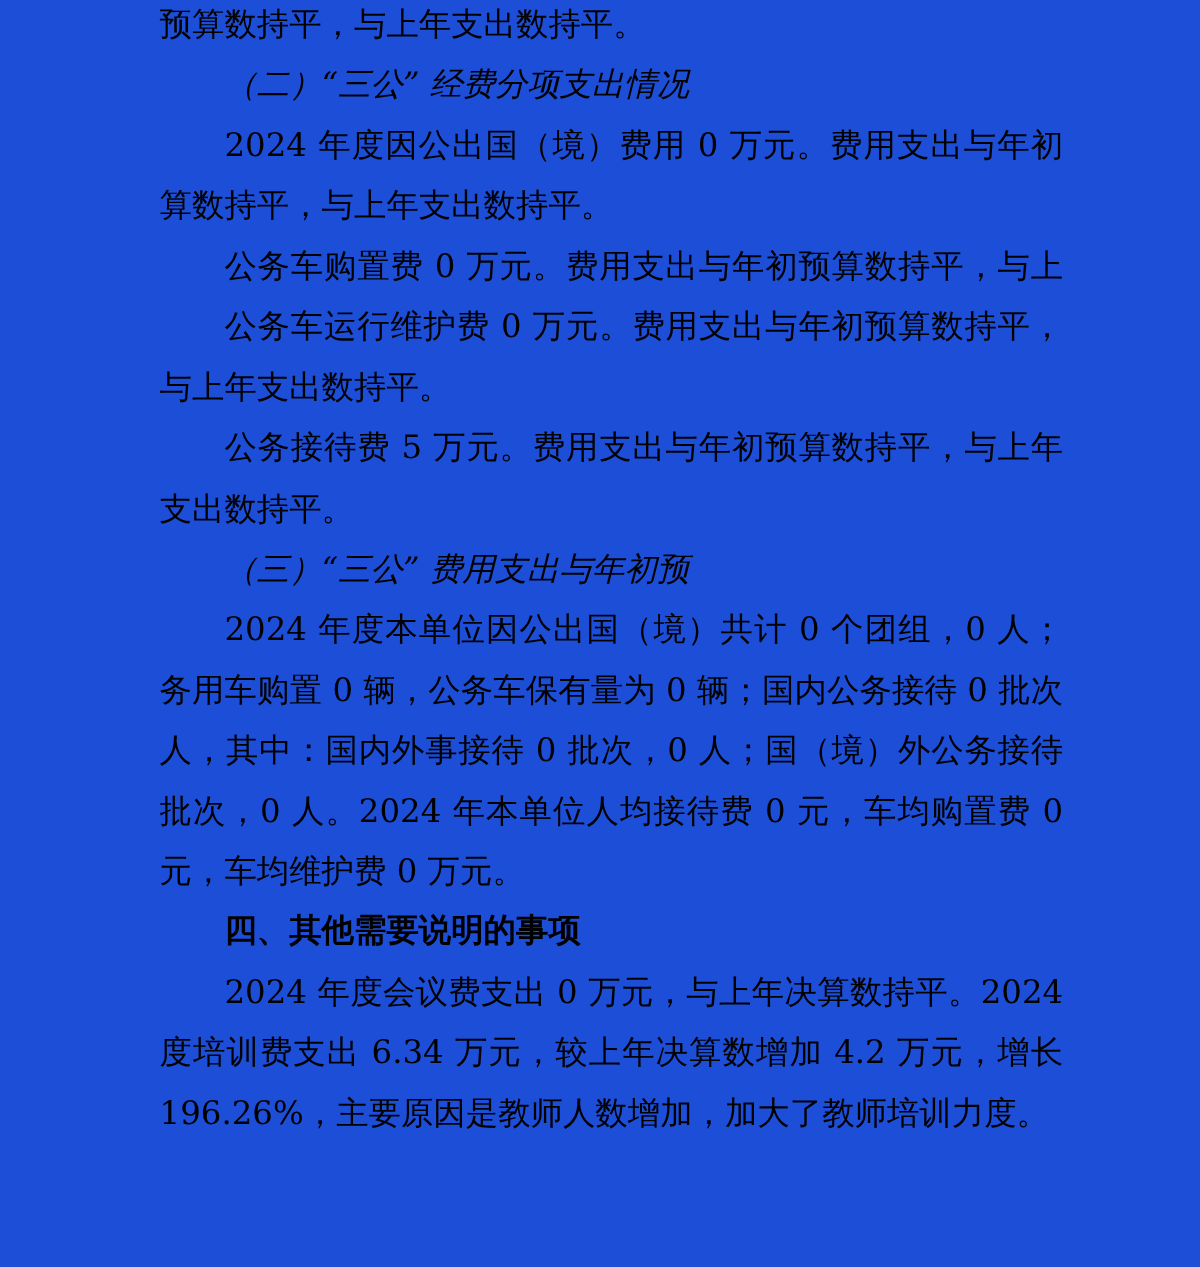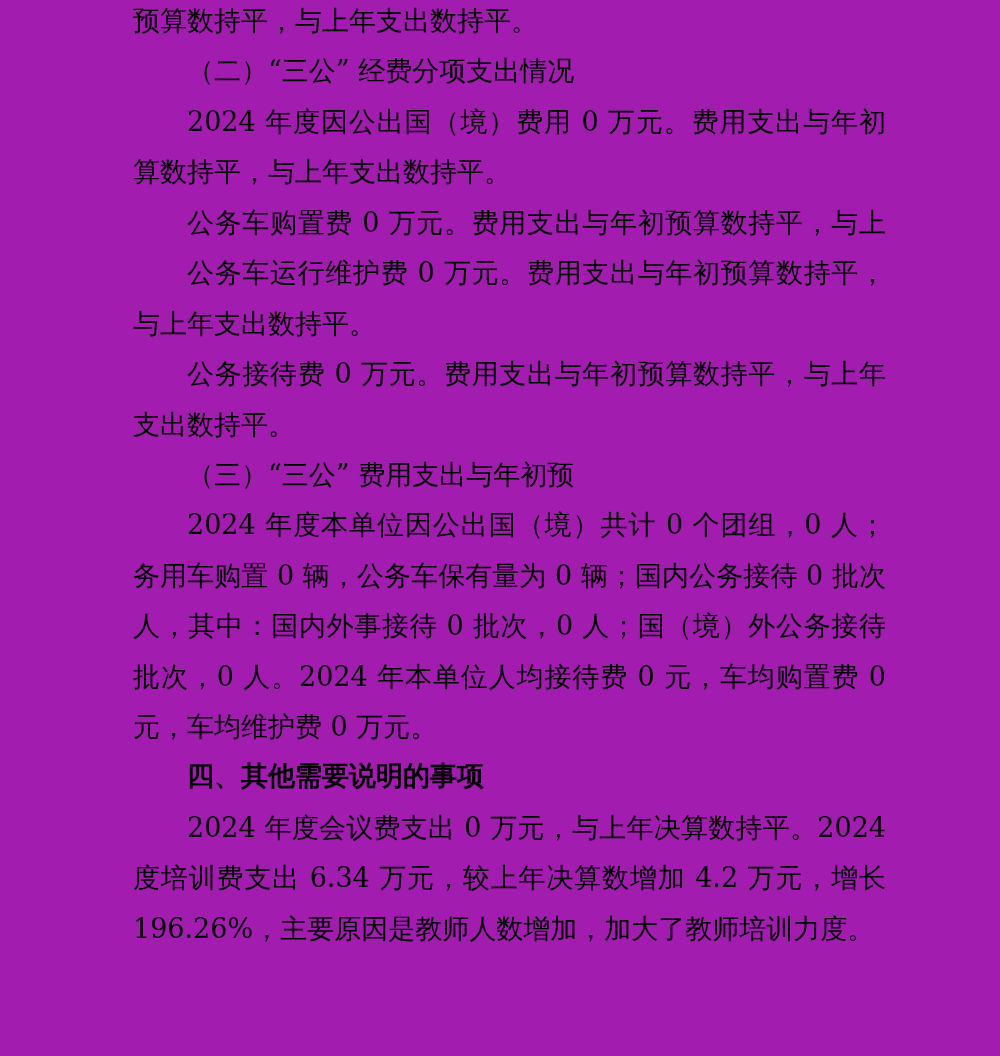--- a/index.html
+++ b/index.html
@@ -4,21 +4,21 @@
 <style>
   html, body {
     margin: 0;
     padding: 0;
     background: #ffffff;
   }
   .page {
     position: relative;
     width: 1000px;
     height: 1056px;
-    background: #a21caf;
+    background: #1d4ed8;
     overflow: hidden;
     color: #000000;
   }
   .text-block {
     position: absolute;
     left: 133px;
     top: -4px;
     width: 753px;
   }
   .line {
@@ -31,41 +31,42 @@
     overflow: hidden;
   }
   .indent {
     text-indent: 54px;
   }
   .justify {
     text-align: justify;
     text-align-last: justify;
   }
   .heading-kai {
+    font-style: italic;
     font-family: "DejaVu Serif", "Liberation Serif", serif;
   }
   .heading-bold {
     font-style: normal;
     font-weight: bold;
     font-family: Liberation Mono, monospace;
   }
 </style>
 </head>
 <body>
 
 <div class="page">
   <div class="text-block">
     <div class="line">预算数持平，与上年支出数持平。</div>
     <div class="line heading-kai indent">（二）“三公” 经费分项支出情况</div>
     <div class="line justify indent">2024 年度因公出国（境）费用 0 万元。费用支出与年初预</div>
     <div class="line">算数持平，与上年支出数持平。</div>
     <div class="line justify indent">公务车购置费 0 万元。费用支出与年初预算数持平，与上</div>
     <div class="line justify indent">公务车运行维护费 0 万元。费用支出与年初预算数持平，</div>
     <div class="line">与上年支出数持平。</div>
-    <div class="line justify indent">公务接待费 0 万元。费用支出与年初预算数持平，与上年</div>
+    <div class="line justify indent">公务接待费 5 万元。费用支出与年初预算数持平，与上年</div>
     <div class="line">支出数持平。</div>
     <div class="line heading-kai indent">（三）“三公” 费用支出与年初预</div>
     <div class="line justify indent">2024 年度本单位因公出国（境）共计 0 个团组，0 人；公</div>
     <div class="line justify">务用车购置 0 辆，公务车保有量为 0 辆；国内公务接待 0 批次 0</div>
     <div class="line justify">人，其中：国内外事接待 0 批次，0 人；国（境）外公务接待 0</div>
     <div class="line justify">批次，0 人。2024 年本单位人均接待费 0 元，车均购置费 0 万</div>
     <div class="line">元，车均维护费 0 万元。</div>
     <div class="line heading-bold indent">四、其他需要说明的事项</div>
     <div class="line justify indent">2024 年度会议费支出 0 万元，与上年决算数持平。2024 年</div>
     <div class="line justify">度培训费支出 6.34 万元，较上年决算数增加 4.2 万元，增长</div>

